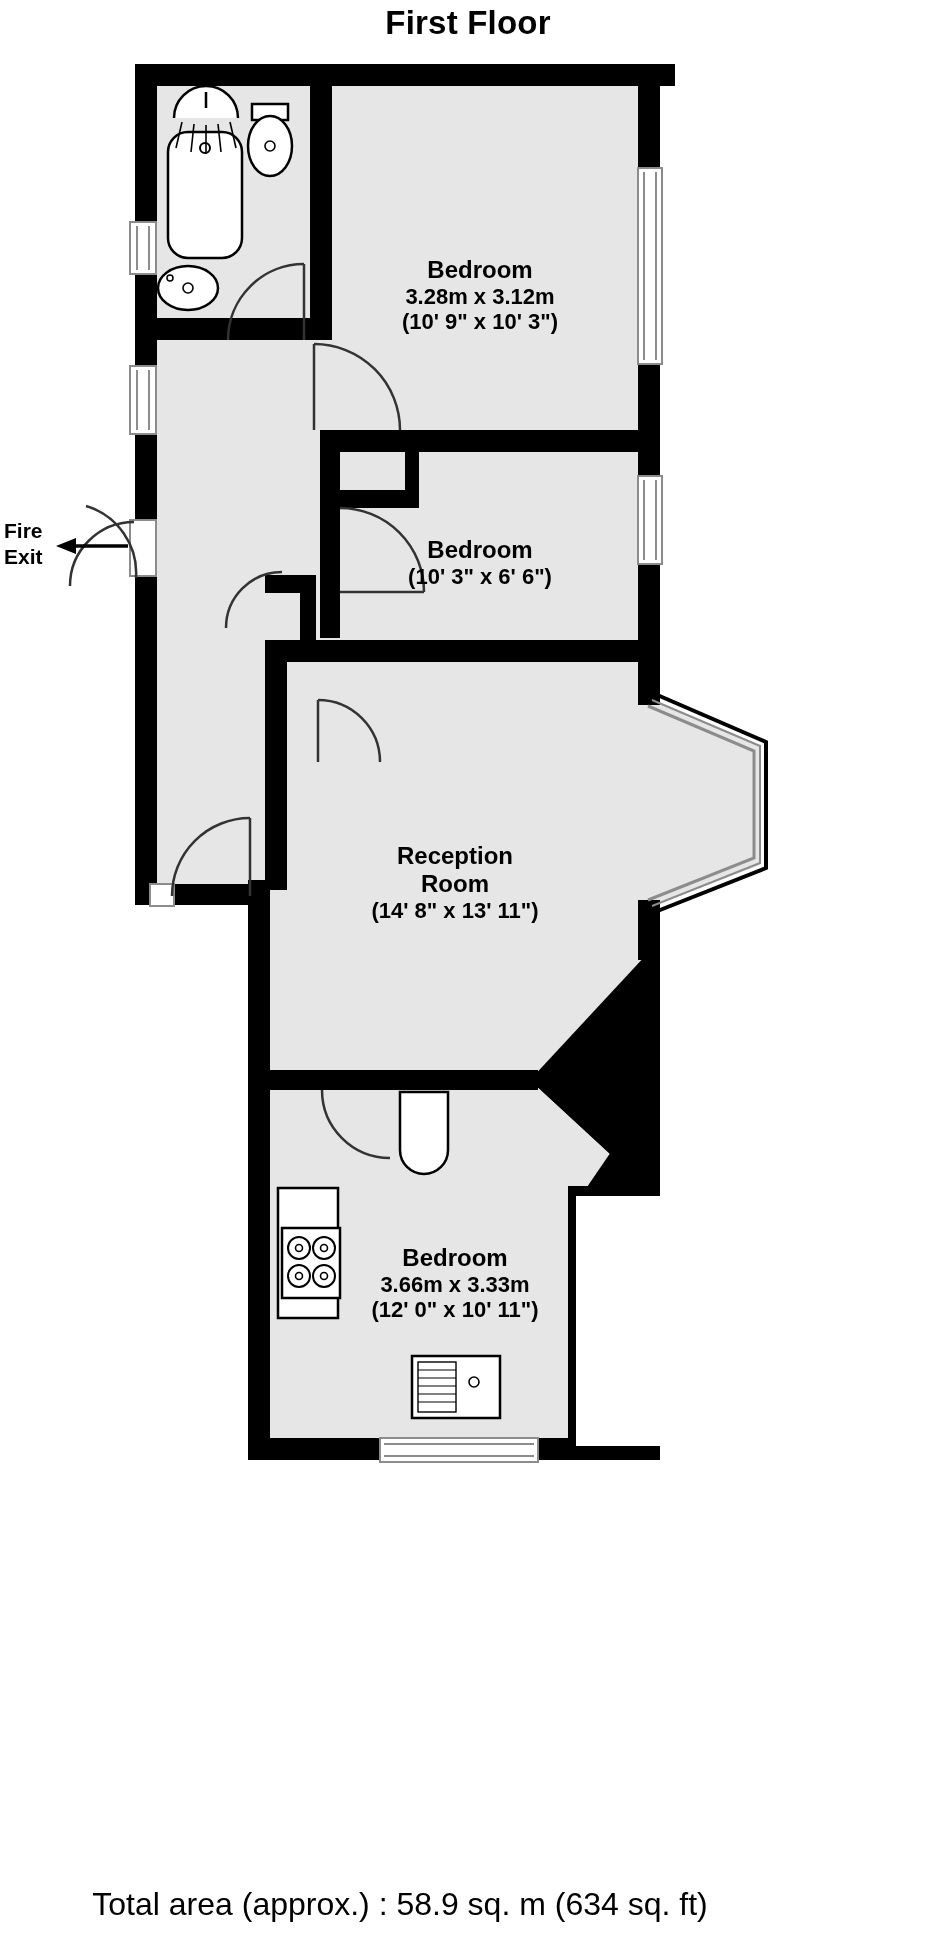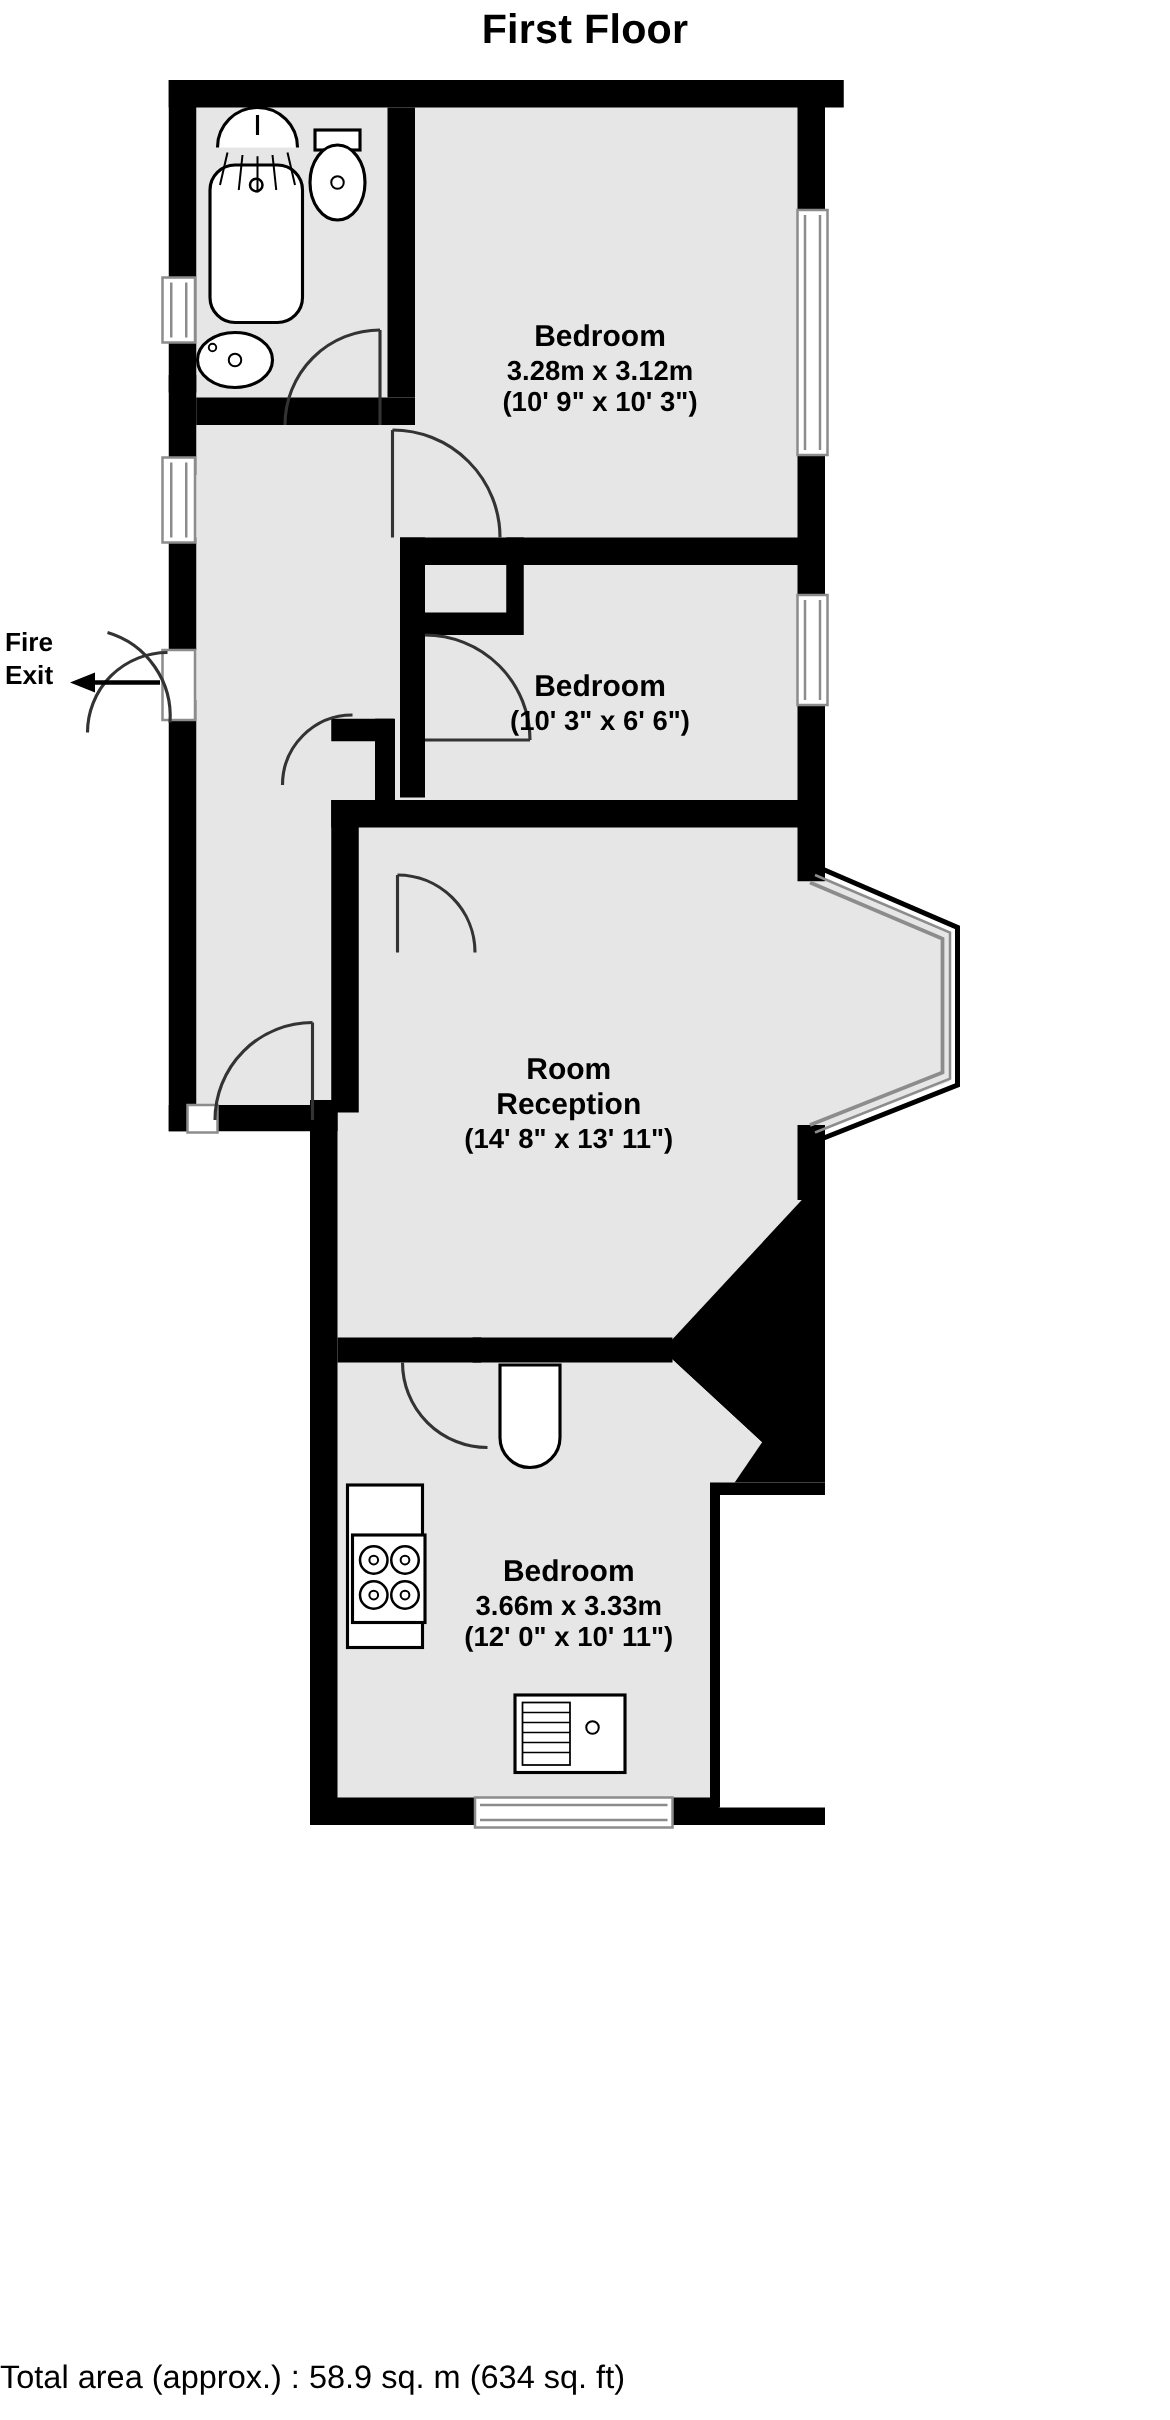--- a/index.html
+++ b/index.html
@@ -6,33 +6,33 @@
   html,body{margin:0;padding:0;background:#fff;}
   body{
     width:936px;height:1936px;position:relative;overflow:hidden;
     font-family:"Liberation Sans","DejaVu Sans",sans-serif;color:#000;
   }
   #plan-title{
     position:absolute;left:0;top:4px;width:936px;text-align:center;
     font-size:33px;font-weight:bold;letter-spacing:.2px;
   }
   #total-area{
-    position:absolute;left:0;top:1886px;width:800px;
-    font-size:26px;font-weight:normal;
+    position:absolute;left:0;top:1886px;width:800px;text-align:center;
+    font-size:32px;font-weight:normal;
   }
   #stage{position:absolute;left:0;top:0;width:936px;height:1936px;}
   svg{display:block;}
   .room-label{
     position:absolute;text-align:center;line-height:1.16;
     pointer-events:none;white-space:nowrap;margin-top:40px;
   }
   .room-label .rname{font-size:24px;font-weight:bold;display:block;}
   .room-label .rdim{font-size:22px;font-weight:bold;display:block;}
   #fire-exit-label{
-    position:absolute;left:4px;top:502px;width:60px;
+    position:absolute;left:4px;top:518px;width:60px;
     font-size:21px;font-weight:bold;line-height:1.25;text-align:left;
   }
   .fe-l2{display:block;}
 </style>
 </head>
 <body>
 
 <div id="plan-title">First Floor</div>
 
 <div id="stage">
@@ -241,22 +241,22 @@
   <span class="rdim">3.28m x 3.12m</span>
   <span class="rdim">(10' 9" x 10' 3")</span>
 </div>
 
 <div class="room-label" style="left:300px;top:496px;width:360px;">
   <span class="rname">Bedroom</span>
   <span class="rdim">(10' 3" x 6' 6")</span>
 </div>
 
 <div class="room-label" style="left:275px;top:802px;width:360px;">
+  <span class="rname">Reception</span>
   <span class="rname">Room</span>
-  <span class="rname">Reception</span>
   <span class="rdim">(14' 8" x 13' 11")</span>
 </div>
 
 <div class="room-label" style="left:275px;top:1204px;width:360px;">
   <span class="rname">Bedroom</span>
   <span class="rdim">3.66m x 3.33m</span>
   <span class="rdim">(12' 0" x 10' 11")</span>
 </div>
 
 <div id="total-area">Total area (approx.) : 58.9 sq. m (634 sq. ft)</div>

